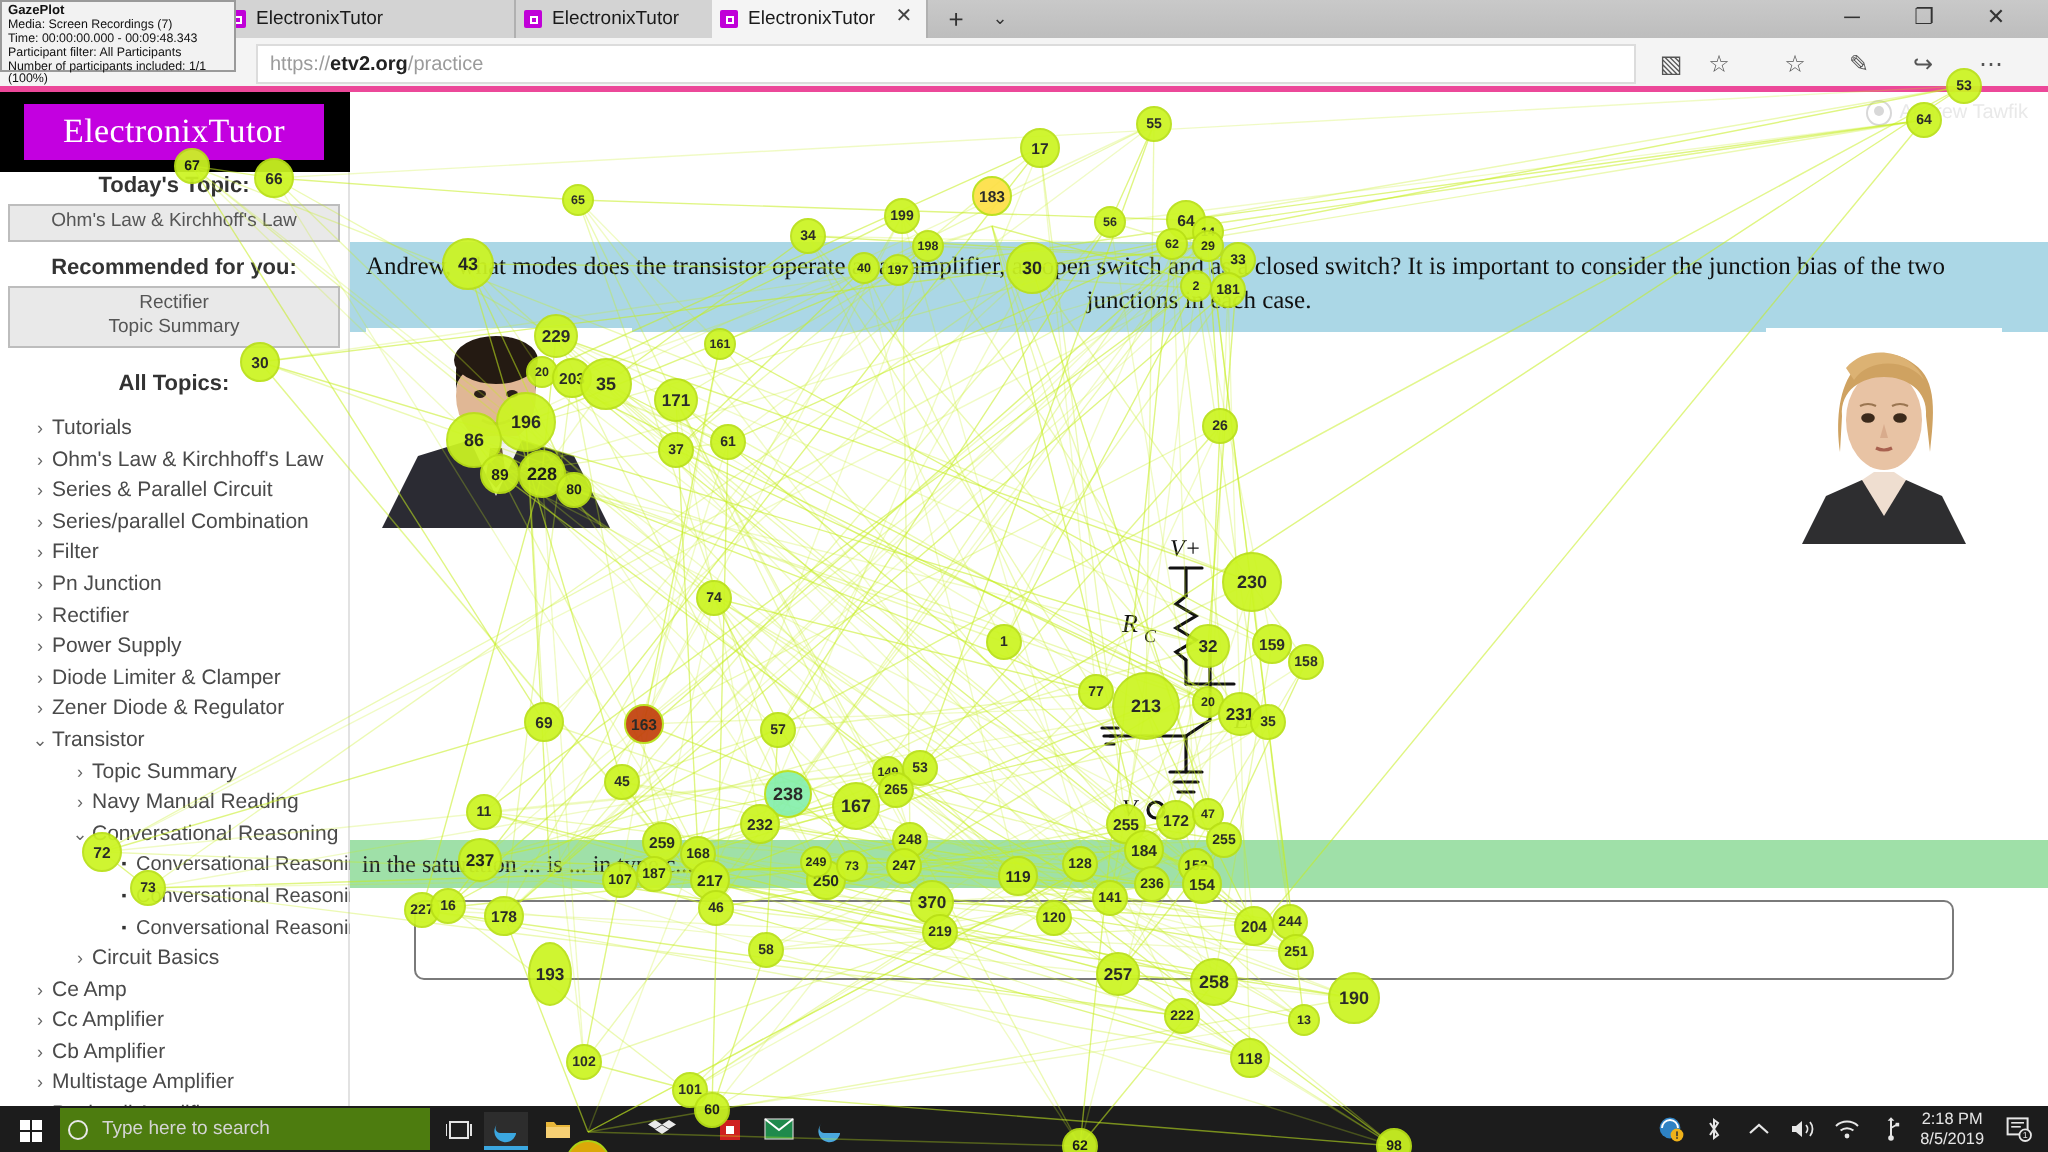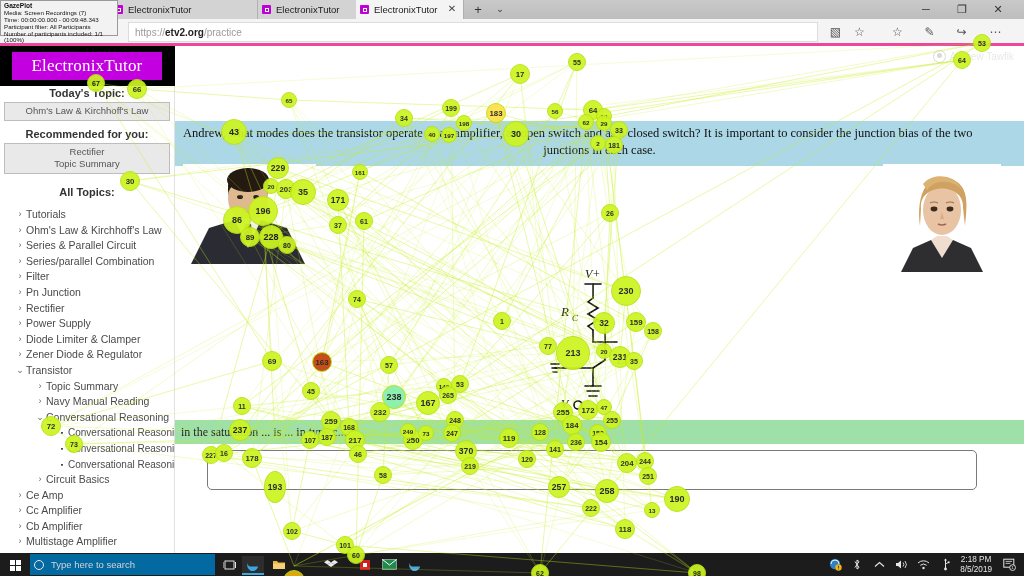--- a/index.html
+++ b/index.html
@@ -106,21 +106,21 @@
 
   
   .taskbar{position:absolute;left:0;top:553px;width:1024px;height:23px;background:#1c1c1c;}
   .winbtn{position:absolute;left:4px;top:4px;width:22px;height:16px;
      display:flex;align-items:center;justify-content:center;}
   .winbtn i{display:block;width:11px;height:11px;background:
      linear-gradient(#fff,#fff) 0 0/5px 5px no-repeat,
      linear-gradient(#fff,#fff) 6px 0/5px 5px no-repeat,
      linear-gradient(#fff,#fff) 0 6px/5px 5px no-repeat,
      linear-gradient(#fff,#fff) 6px 6px/5px 5px no-repeat;}
-  .searchbox{position:absolute;left:30px;top:1px;width:185px;height:21px;background:#0369a1;
+  .searchbox{position:absolute;left:30px;top:1px;width:185px;height:21px;background:#4d7c0f;
      display:flex;align-items:center;color:#d4d4d4;font-size:9.5px;}
   .searchbox .sring{width:10px;height:10px;border:1.3px solid #e8e8e8;border-radius:50%;
      margin:0 7px 0 4px;box-sizing:border-box;}
   .tb-icon{position:absolute;top:3px;height:17px;width:22px;display:flex;
      align-items:center;justify-content:center;}
   .tray{position:absolute;right:0;top:0;height:23px;display:flex;align-items:center;
      color:#e6e6e6;font-size:8px;}
   .clock{text-align:center;line-height:10px;font-size:8.2px;margin-right:6px;}
 </style>
 </head>
@@ -814,21 +814,21 @@
       </div>
       <div class="gdot" style="left: 442px; top: 99px; width: 18px; height: 18px; background: rgb(204, 245, 34); font-size: 7.02px;">
         <span>199</span>
       </div>
       <div class="gdot" style="left: 547px; top: 103px; width: 16px; height: 16px; background: rgb(204, 245, 34); font-size: 6.24px;">
         <span>56</span>
       </div>
       <div class="gdot" style="left: 395px; top: 109px; width: 18px; height: 18px; background: rgb(204, 245, 34); font-size: 7.02px;">
         <span>34</span>
       </div>
-      <div class="gdot" style="left: 486px; top: 103px; width: 20px; height: 20px; background: #fde047; font-size: 7.8px;">
+      <div class="gdot" style="left: 486px; top: 88px; width: 20px; height: 20px; background: #fde047; font-size: 7.8px;">
         <span>183</span>
       </div>
       <div class="gdot" style="left: 583px; top: 100px; width: 20px; height: 20px; background: rgb(204, 245, 34); font-size: 7.8px;">
         <span>64</span>
       </div>
       <div class="gdot" style="left: 596px; top: 108px; width: 16px; height: 16px; background: rgb(204, 245, 34); font-size: 6.24px;">
         <span>14</span>
       </div>
       <div class="gdot" style="left: 596px; top: 115px; width: 16px; height: 16px; background: rgb(204, 245, 34); font-size: 6.24px;">
         <span>29</span>

